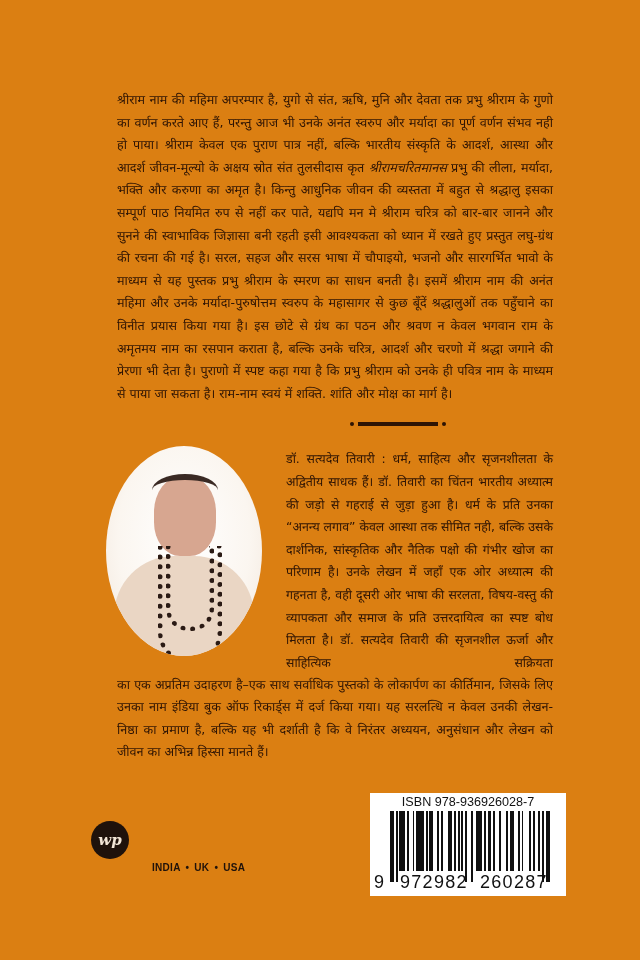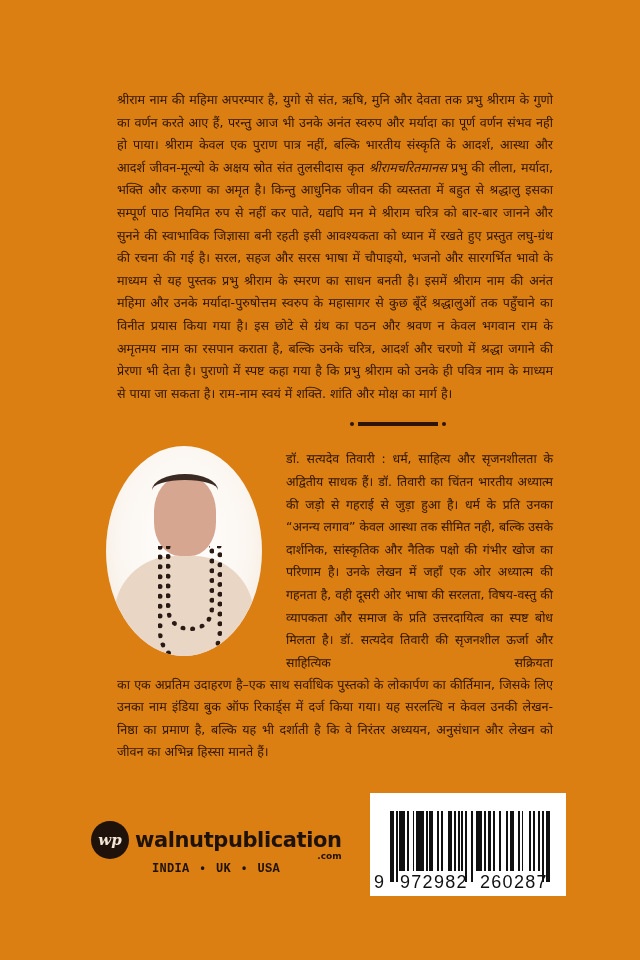--- a/index.html
+++ b/index.html
@@ -62,39 +62,39 @@
     font-size: 12.4px; line-height: 22.6px;
     text-align: justify; text-align-last: justify;
   }
   .bio-bottom {
     position: absolute; left: 117px; top: 661px; width: 436px;
     font-size: 12.6px; line-height: 22.6px;
     text-align: justify; text-align-last: left;
   }
 
   .logo {
-    position: absolute; left: 91px; top: 821px; display: flex; align-items: center;
+    position: absolute; left: 91px; top: 821px; display: flex; 
   }
   .logo-mark {
     width: 38px; height: 38px; border-radius: 50%; background: #1f120b;
     color: #f3e6d6; display: flex; align-items: center; justify-content: center;
     font-family: "DejaVu Serif", serif; font-style: italic; font-size: 15px; font-weight: bold;
   }
   .logo-text { margin-left: 6px; position: relative; }
   .logo-word {
     font-family: "DejaVu Sans", sans-serif; font-weight: bold; font-size: 21px;
     color: #1f120b; letter-spacing: -0.4px; line-height: 26px;
   }
   .logo-dotcom {
     position: absolute; right: 0; top: 24px;
     font-size: 9px; font-weight: bold; color: #1f120b;
   }
   .regions {
     position: absolute; left: 152px; top: 862px;
-    font-family: Liberation Mono, monospace; font-weight: bold; font-size: 12px;
+    font-family: Liberation Sans, sans-serif; font-weight: bold; font-size: 10px;
     color: #1f120b; letter-spacing: 0.3px; word-spacing: 2px;
   }
 
   .barcode-box {
     position: absolute; left: 370px; top: 793px; width: 196px; height: 103px;
     background: #ffffff;
   }
   .isbn-text {
     position: absolute; left: 0; right: 0; top: 2px; text-align: center;
     font-family: "Liberation Sans", sans-serif; font-size: 12.6px; color: #111;
@@ -133,28 +133,25 @@
     <div class="hair"></div>
     <div class="beads"></div>
     <div class="beads2"></div>
   </div>
 
   <p class="bio-top">डॉ. सत्यदेव तिवारी : धर्म, साहित्य और सृजनशीलता के अद्वितीय साधक हैं। डॉ. तिवारी का चिंतन भारतीय अध्यात्म की जड़ो से गहराई से जुड़ा हुआ है। धर्म के प्रति उनका “अनन्य लगाव” केवल आस्था तक सीमित नही, बल्कि उसके दार्शनिक, सांस्कृतिक और नैतिक पक्षो की गंभीर खोज का परिणाम है। उनके लेखन में जहाँ एक ओर अध्यात्म की गहनता है, वही दूसरी ओर भाषा की सरलता, विषय-वस्तु की व्यापकता और समाज के प्रति उत्तरदायित्व का स्पष्ट बोध मिलता है। डॉ. सत्यदेव तिवारी की सृजनशील ऊर्जा और साहित्यिक सक्रियता</p>
   <p class="bio-bottom">का एक अप्रतिम उदाहरण है–एक साथ सर्वाधिक पुस्तको के लोकार्पण का कीर्तिमान, जिसके लिए उनका नाम इंडिया बुक ऑफ रिकार्ड्स में दर्ज किया गया। यह सरलत्धि न केवल उनकी लेखन-निष्ठा का प्रमाण है, बल्कि यह भी दर्शाती है कि वे निरंतर अध्ययन, अनुसंधान और लेखन को जीवन का अभिन्न हिस्सा मानते हैं।</p>
 
   <div class="logo">
     <div class="logo-mark">wp</div>
-    <div class="logo-text">
-      <div class="logo-word">walnutpublication</div>
-      <div class="logo-dotcom">.com</div>
-    </div>
   </div>
   <div class="regions">INDIA  •  UK  •  USA</div>
 
   <div class="barcode-box">
+    <div class="isbn-text">ISBN 978-936926028-7</div>
     <div class="bars" id="bars">
         <span class="tall" style="width: 3.76744px;"></span>
         <span class="g" style="width: 1.88372px;"></span>
         <span class="tall" style="width: 1.88372px;"></span>
         <span class="g" style="width: 1.88372px;"></span>
         <span style="width: 5.65116px;"></span>
         <span class="g" style="width: 1.88372px;"></span>
         <span style="width: 1.88372px;"></span>
         <span class="g" style="width: 3.76744px;"></span>
         <span style="width: 1.88372px;"></span>

